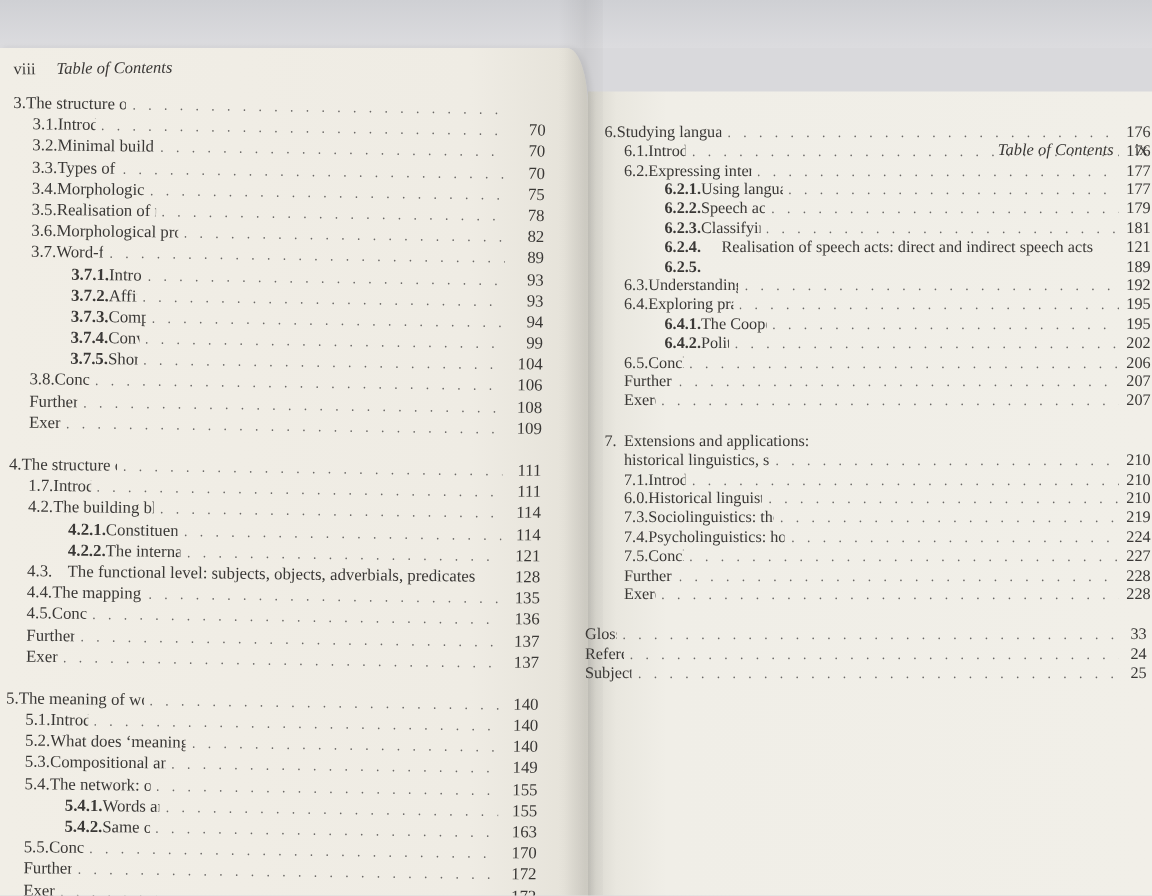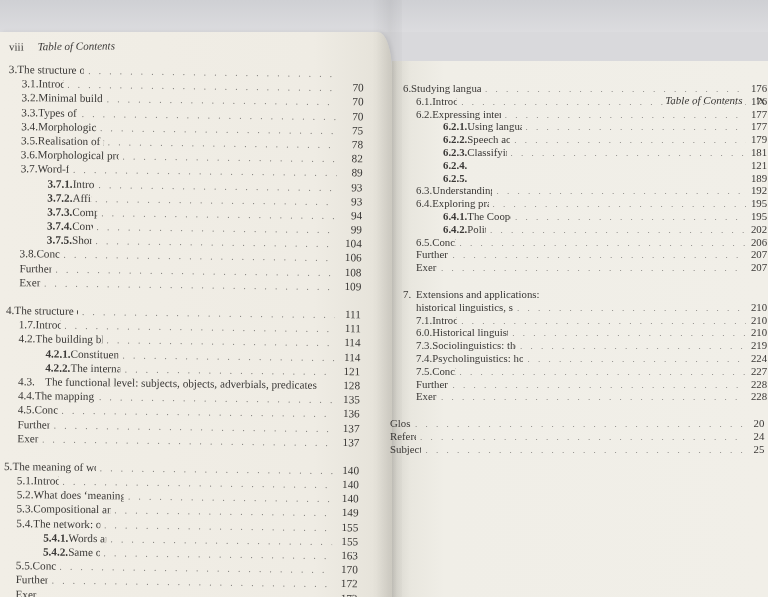--- a/index.html
+++ b/index.html
@@ -347,20 +347,21 @@
         <span class="page-num">179</span>
       </div>
     <div class="row lvl2">
         <span class="num">6.2.3.</span>
         <span class="label">Classifying speech acts</span>
         <span class="dots"></span>
         <span class="page-num">181</span>
       </div>
     <div class="row lvl2 no-dots">
         <span class="num">6.2.4.</span>
+        <span class="label">Realisation of speech acts: direct and indirect speech acts</span>
         <span class="dots"></span>
         <span class="page-num">121</span>
       </div>
     <div class="row lvl2 no-dots">
         <span class="num">6.2.5.</span>
         <span class="dots"></span>
         <span class="page-num">189</span>
       </div>
     <div class="row lvl1">
         <span class="num">6.3.</span>
@@ -454,21 +455,21 @@
         <span class="label">Exercises</span>
         <span class="dots"></span>
         <span class="page-num">228</span>
       </div>
   </div>
 
   <div class="chapter backmatter" style="margin-left:-13px;">
     <div class="row">
         <span class="label">Glossary</span>
         <span class="dots"></span>
-        <span class="page-num">20</span>
+        <span class="page-num">33</span>
       </div>
     <div class="row">
         <span class="label">References</span>
         <span class="dots"></span>
         <span class="page-num">24</span>
       </div>
     <div class="row">
         <span class="label">Subject index</span>
         <span class="dots"></span>
         <span class="page-num">25</span>

